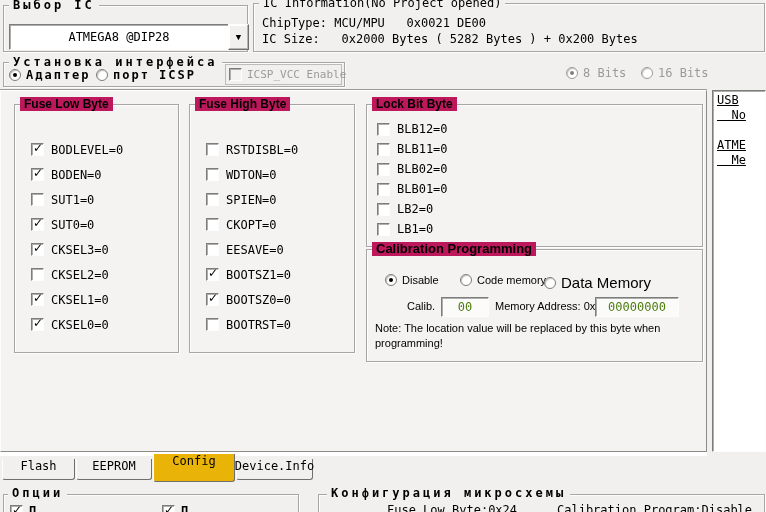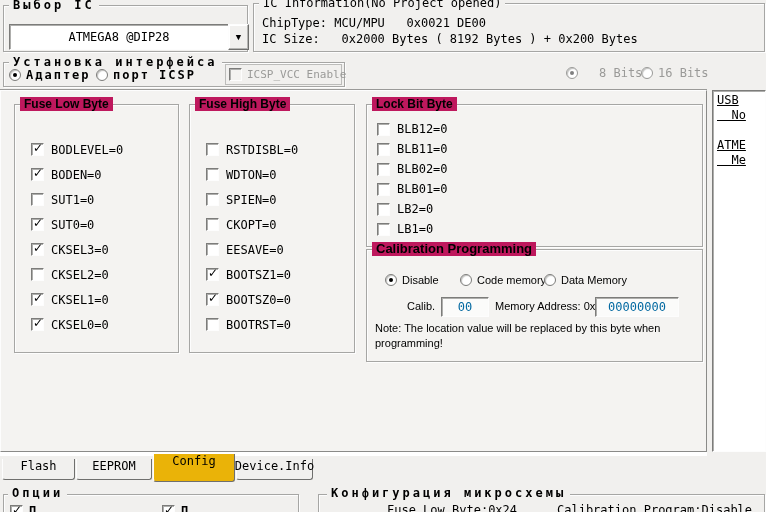--- a/index.html
+++ b/index.html
@@ -67,21 +67,21 @@
     background:#f4f3f1;
     border:1px solid; border-color:#fdfdfd #8a8a88 #8a8a88 #fdfdfd;
     box-shadow: 0 -1px 0 #9a9a98;
   }
   .cb-col { position:absolute; }
   .cb-col .row { position:static; }
   .col25 .row { height:25px; }
   .col20 .row { height:20px; }
 
   .field {
-    position:absolute; text-align:center; color:#0369a1;
+    position:absolute; text-align:center; color:#4d7c0f;
     background:#fbfbfa; line-height:18px;
     border:1px solid; border-color:#7c7c7a #fdfdfd #fdfdfd #7c7c7a;
     box-shadow: inset 1px 1px 0 #aeaeac;
     font-size:12px;
   }
 
   .strip { position:absolute; left:0; top:452px; width:707px; height:4px; background:#fff; }
   .tab {
     position:absolute; top:459px; height:21px;
     display:flex; justify-content:center;
@@ -105,42 +105,42 @@
     <span>ATMEGA8 @DIP28</span>
   </div>
   <div class="raised abs" style="left:224px; top:18px; width:21px; height:26px; display:flex; align-items:center; justify-content:center; font-size:9px;">
     <span>▼</span>
   </div>
 </div>
 
 <div class="groupbox" style="left:253px; top:3px; width:512px; height:49px;">
   <span class="g-title" style="left:5px;">IC Information(No Project opened)</span>
   <div class="abs pre" style="left:8px; top:12px;"><span>ChipType:</span><span> </span><span>MCU/MPU   0x0021 DE00</span></div>
-  <div class="abs pre" style="left:8px; top:28px;"><span>IC Size:</span><span>   </span><span>0x2000 Bytes ( 8192 Bytes ) + 0x200 Bytes</span></div>
+  <div class="abs pre" style="left:8px; top:28px;"><span>IC Size:</span><span>   </span><span>0x2000 Bytes ( 5282 Bytes ) + 0x200 Bytes</span></div>
 </div>
 
 <div class="groupbox" style="left:3px; top:62px; width:342px; height:25px;">
   <span class="g-title rus" style="left:5px;">Установка интерфейса</span>
   <div class="row" style="left:5px; top:5px; gap:5px;">
     <span class="radio on"></span>
     <span class="rus-sm">Адаптер</span>
   </div>
   <div class="row" style="left:92px; top:5px; gap:5px;">
     <span class="radio"></span>
     <span class="rus-sm">порт ICSP</span>
   </div>
   <div class="abs" style="left:221px; top:1px; width:117px; height:21px; border:1px solid #bcbcba;padding-left:22px;">
     <div class="row" style="left:3px; top:3px; gap:5px;">
       <span class="cb" style="background:#f4f3f1;"></span>
       <span class="gray" style="font-size:11px;">ICSP_VCC Enable</span>
     </div>
   </div>
 </div>
 
-<div class="row" style="left:566px; top:66px; gap:21px;">
+<div class="row" style="left:566px; top:66px; gap:5px;">
   <span class="radio dis on"></span>
   <span class="gray">8 Bits</span>
 </div>
 <div class="row" style="left:641px; top:66px; gap:5px;">
   <span class="radio dis"></span>
   <span class="gray">16 Bits</span>
 </div>
 
 <div class="panel">
 
@@ -253,21 +253,21 @@
   <div class="groupbox" style="left:365px; top:158px; width:337px; height:113px; background:#f4f3f1;">
     <span class="g-title on-panel sans bold" style="left:5px; font-size:13px;">Calibration Programming</span>
     <div class="row sans" style="left:18px; top:24px; gap:5px; font-size:11px;">
       <span class="radio on"></span>
       <span>Disable</span>
     </div>
     <div class="row sans" style="left:93px; top:24px; gap:5px; font-size:11px;">
       <span class="radio"></span>
       <span>Code memory</span>
     </div>
-    <div class="row sans" style="left:177px; top:24px; gap:5px; font-size:11px;">
+    <div class="row sans" style="left:177px; top:24px; gap:5px; font-size:15px;">
       <span class="radio"></span>
       <span>Data Memory</span>
     </div>
     <span class="abs sans" style="left:40px; top:50px; font-size:11px;">Calib.</span>
     <div class="field" style="left:74px; top:47px; width:48px; height:20px;">00</div>
     <span class="abs sans" style="left:128px; top:50px; font-size:11px;">Memory Address: 0x</span>
     <div class="field" style="left:228px; top:47px; width:84px; height:20px;">00000000</div>
     <div class="abs sans" style="left:8px; top:72px; font-size:11px;">Note: The location value will be replaced by this byte  when</div>
     <div class="abs sans" style="left:8px; top:87px; font-size:11px;">programming!</div>
   </div>

